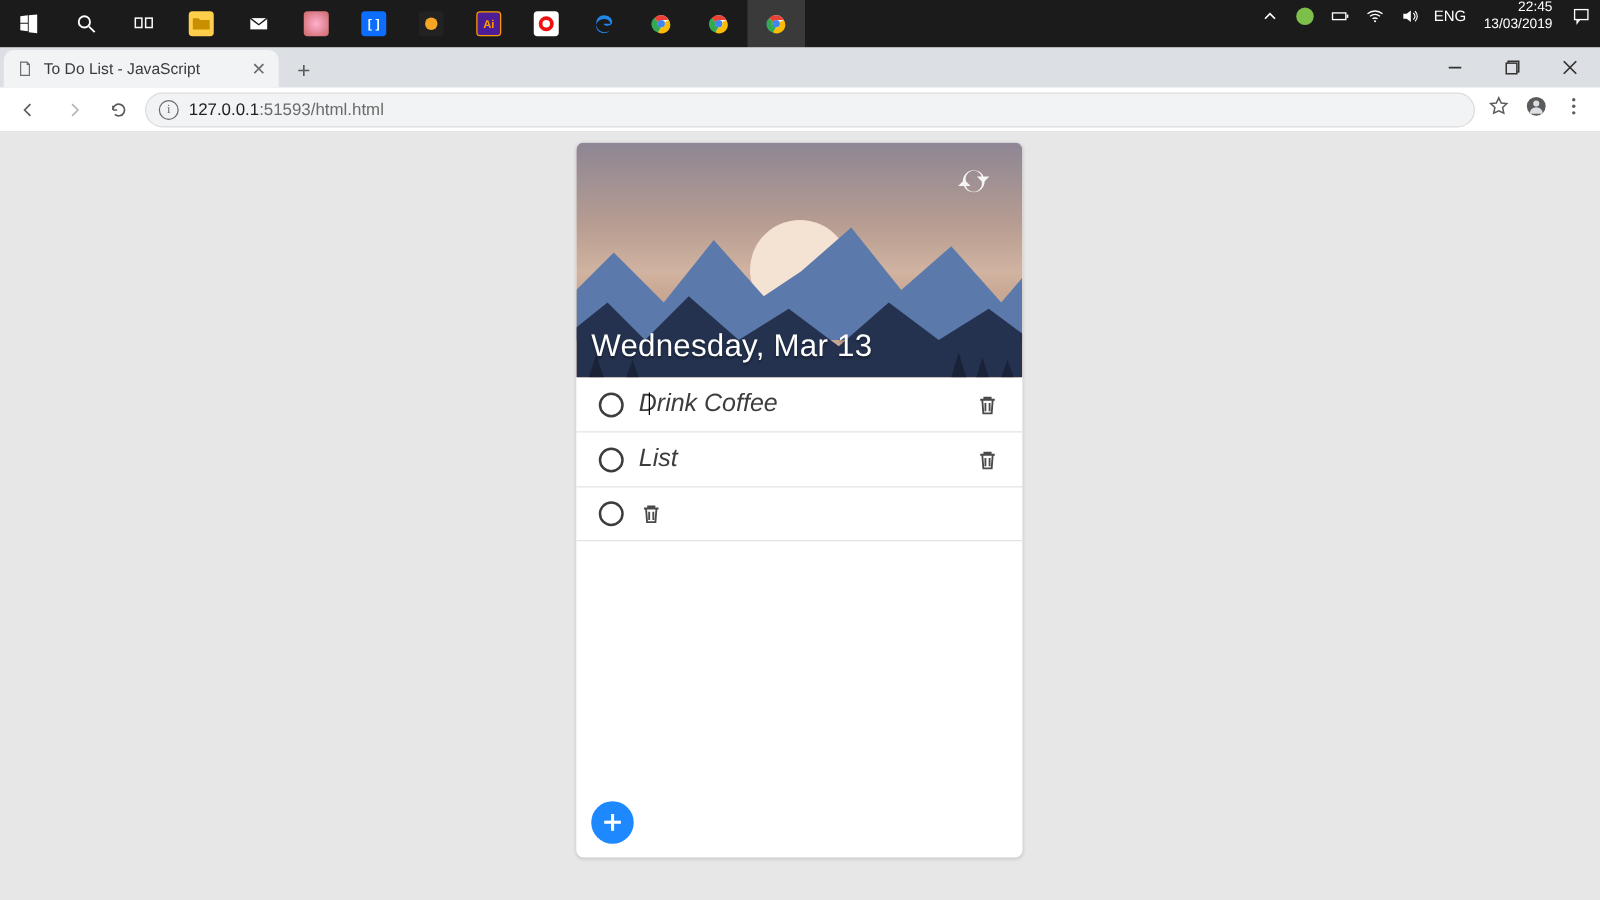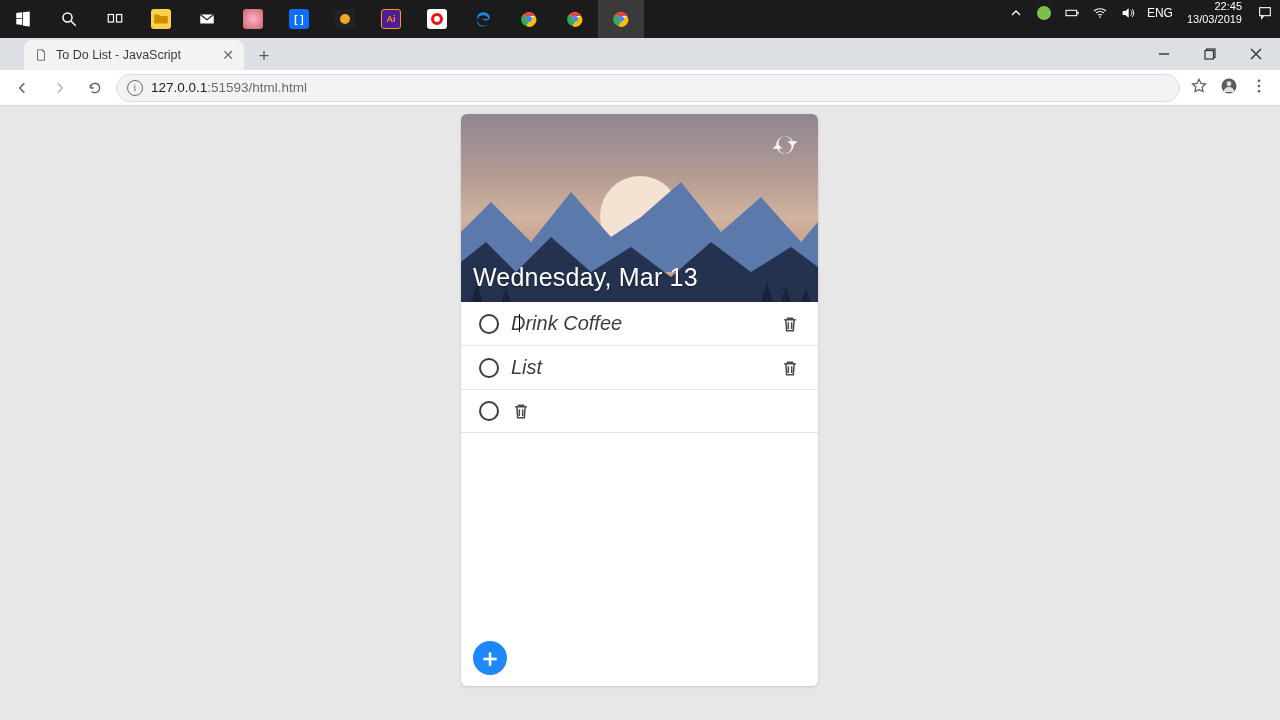--- a/index.html
+++ b/index.html
@@ -37,21 +37,21 @@
   
   .browser {
     position: absolute; left: 0; top: 38px;
     width: 1280px; height: 682px;
     background: #fff;
     display: flex; flex-direction: column;
   }
   .tabstrip {
     height: 32px; background: #dcdfe3;
     display: flex; align-items: flex-end;
-    padding-left: 24px; position: relative;
+    padding-left: 3px; position: relative;
   }
   .tab {
     height: 30px; width: 220px;
     background: #f2f3f5;
     border-top-left-radius: 8px; border-top-right-radius: 8px;
     display: flex; align-items: center; gap: 8px;
     padding: 0 10px; font-size: 12.5px; color: #3b3b3b;
     position: relative;
   }
   .tab .close { margin-left: auto; color:#6b6b6b; font-size: 14px; }
@@ -97,21 +97,20 @@
     width:357px; height:572px;
     background:#fff; border-radius:6px;
     box-shadow: 0 1px 3px rgba(0,0,0,.15);
     display:flex; flex-direction:column; overflow:hidden;
   }
 
   .card-header {
     height:188px; position:relative; color:#fff;
     background: linear-gradient(#8d8694 0%, #b79d92 35%, #d0b3a0 55%, #c8a793 65%);
     overflow:hidden;
-    text-align:right;
   }
   
   .sun { position:absolute; left:50%; transform:translateX(-50%);
     bottom:46px; width:80px; height:80px; border-radius:50%;
     background:#f4e2d3; }
   
   .mtn-back { position:absolute; left:0; right:0; bottom:30px; height:110px; }
   .mtn-back svg { width:100%; height:100%; display:block; }
   
   .mtn-front { position:absolute; left:0; right:0; bottom:0; height:80px; }

